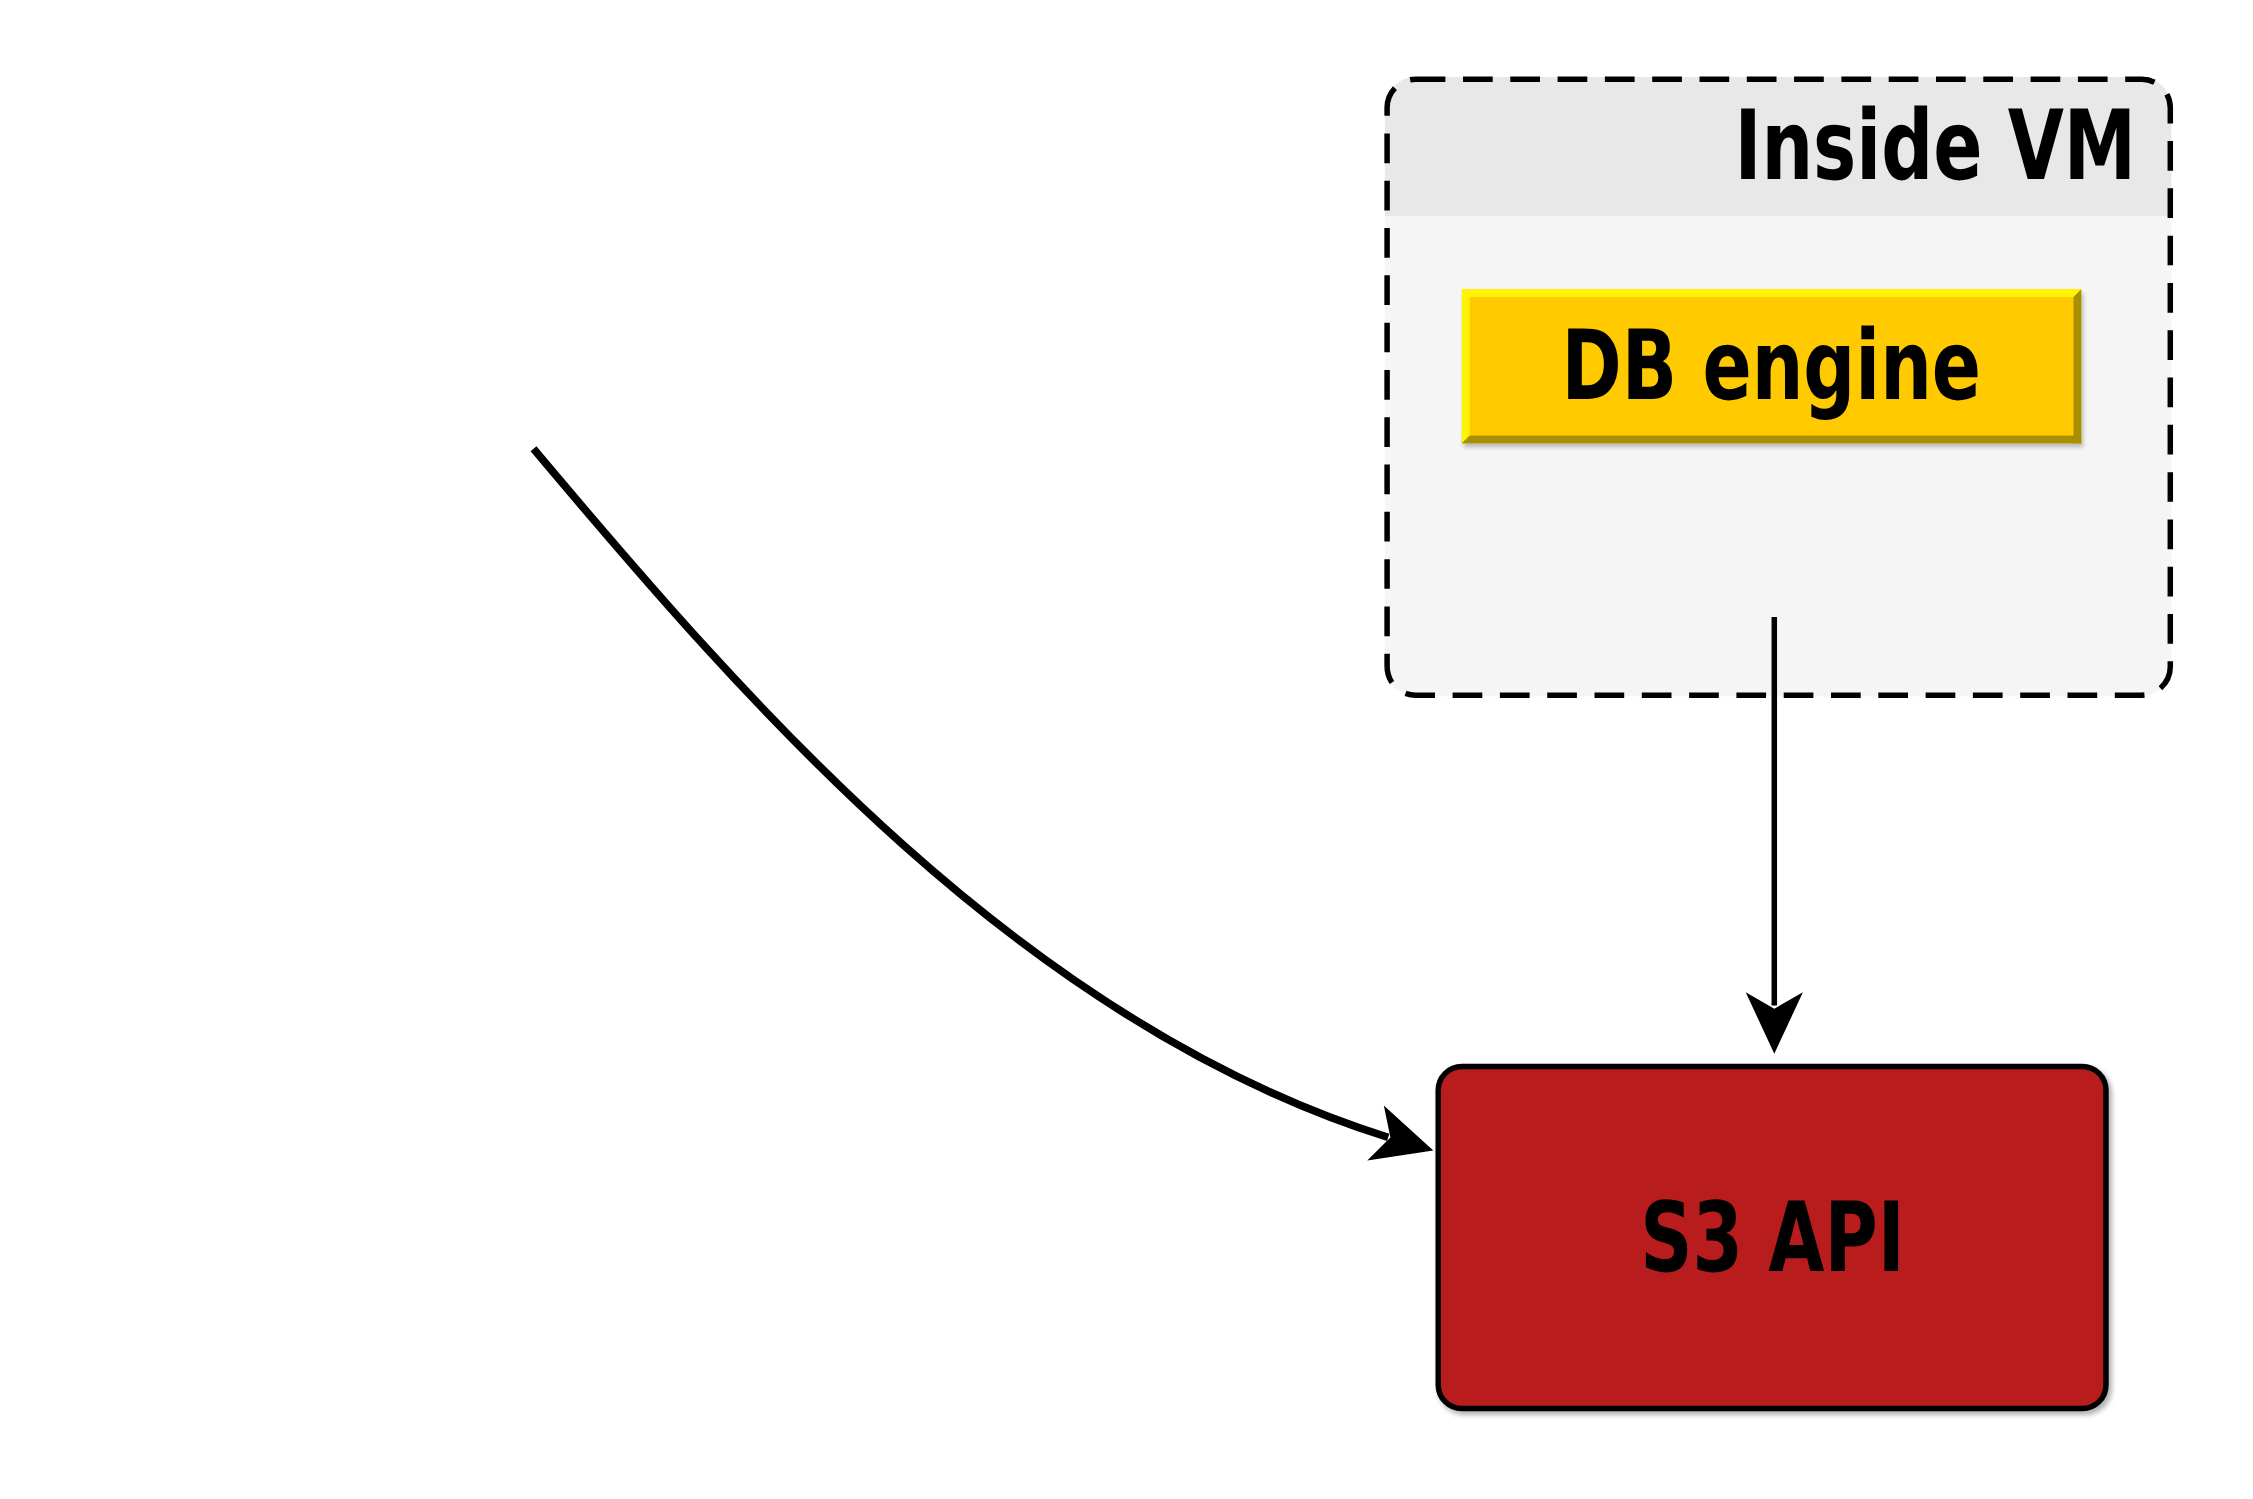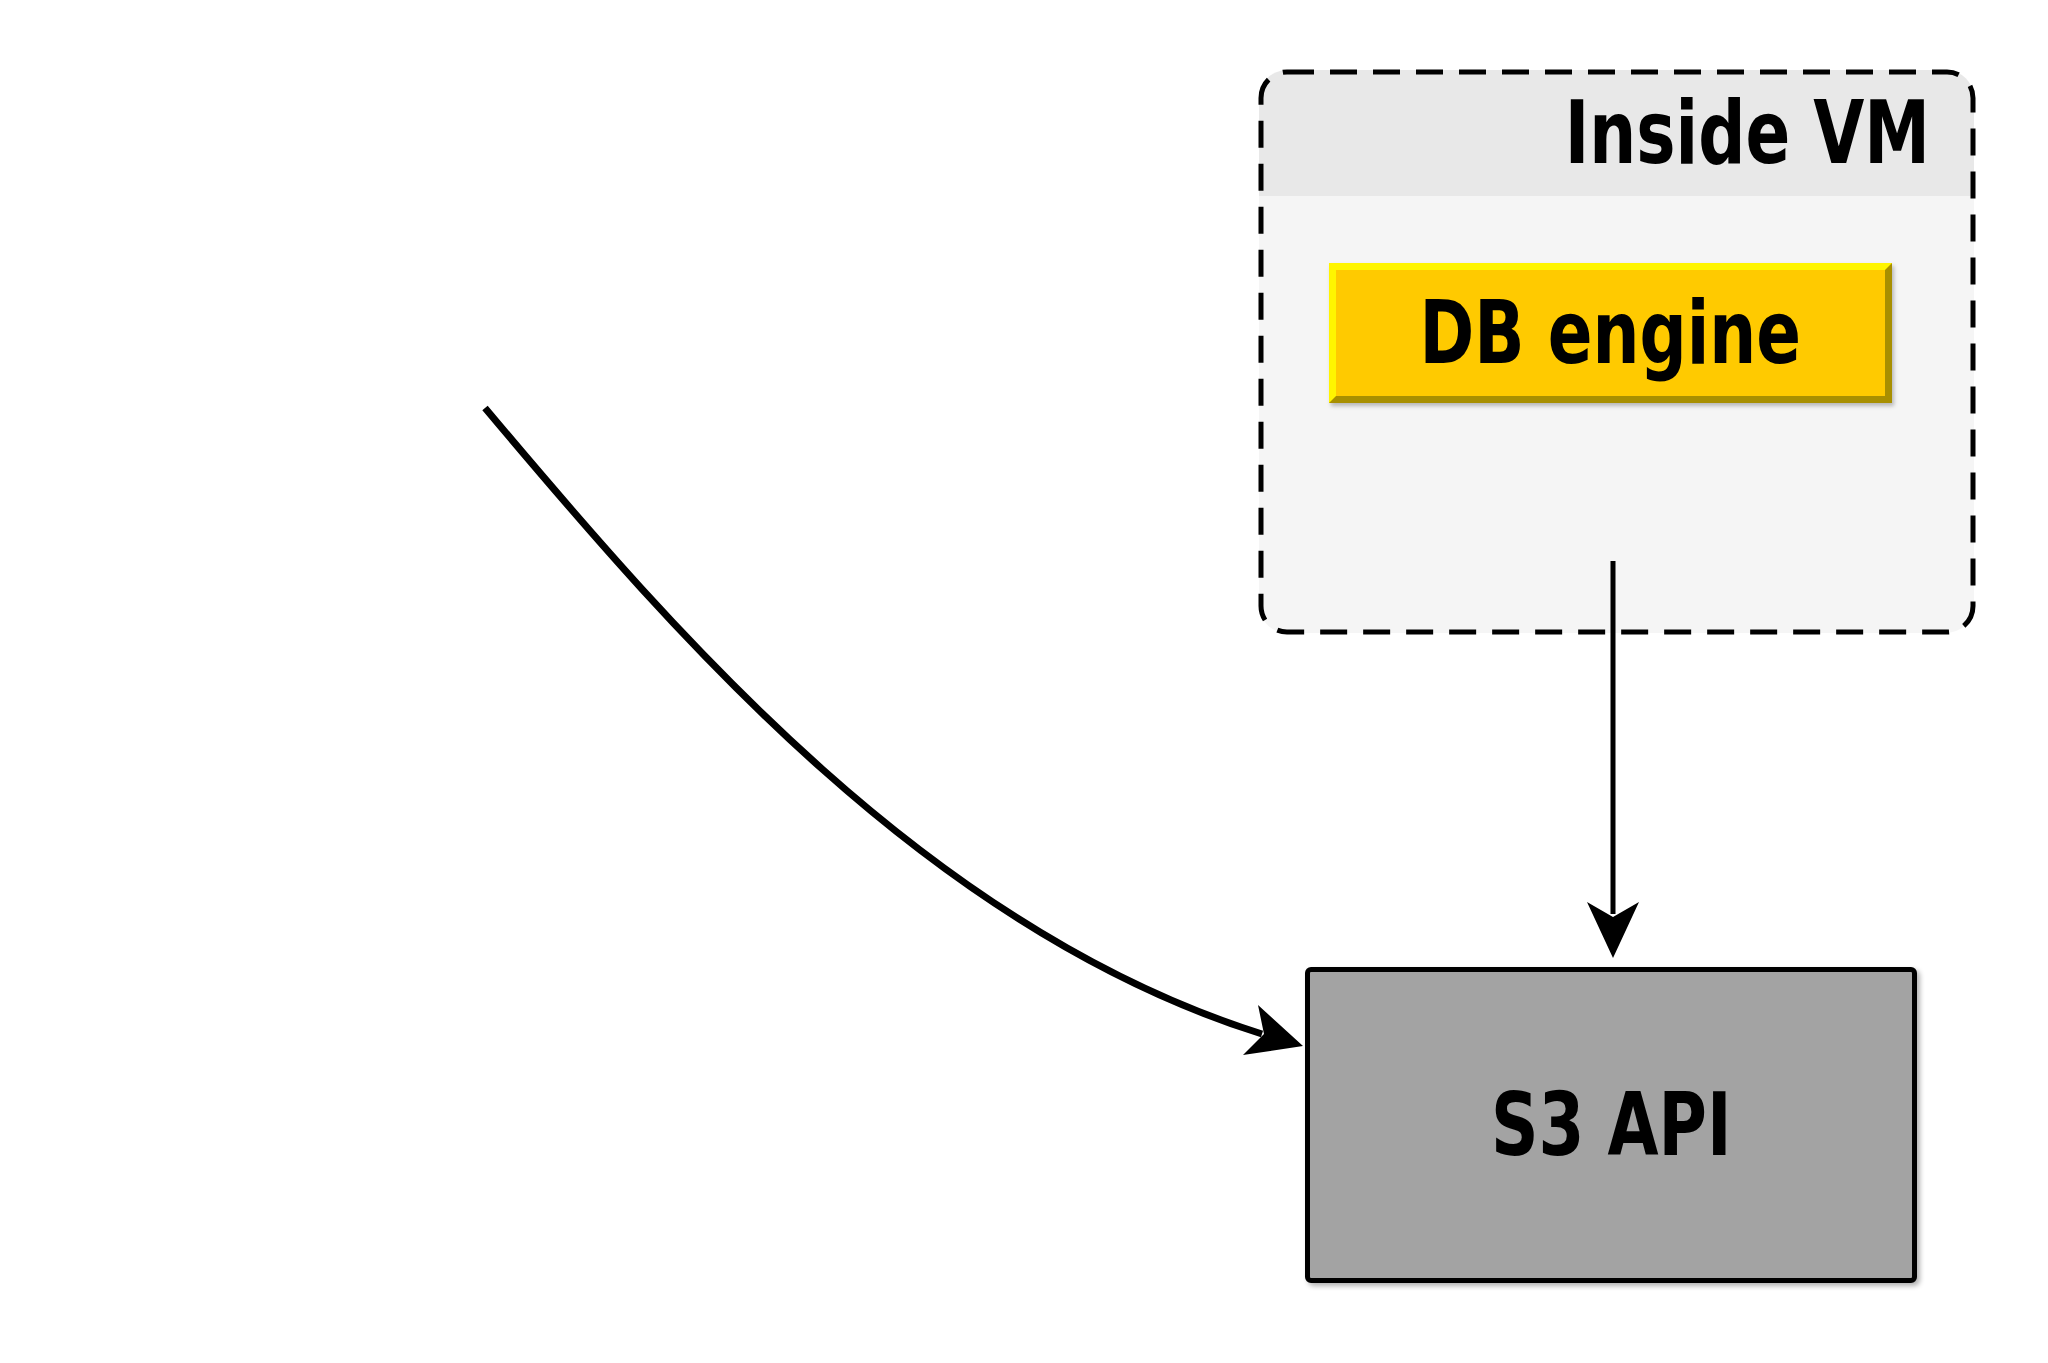--- a/index.html
+++ b/index.html
@@ -22,30 +22,30 @@
     border-color:#FFF500 #A88F00 #A88F00 #FFF500;
     box-shadow:2px 3px 4px rgba(0,0,0,0.25);
   }
   #internal-api { left:73px; top:75px; width:629px; height:331px; }
   .cluster {
     position:absolute; left:1259px; top:70px; width:715px; height:563px;
     border-radius:28px; box-sizing:border-box;
     background:linear-gradient(#E8E8E8 0 126px, #F5F5F5 126px 100%);
   }
   .cluster-header {
-    position:absolute; left:0; top:0; right:16px; height:126px;
+    position:absolute; left:0; top:0; right:4px; height:126px;
     display:flex; align-items:center; justify-content:flex-end;
     padding-right:28px; box-sizing:border-box; font-weight:bold; color:#000;
   }
   .cluster-header .lbl { transform-origin:right center; }
   #db-engine  { left:1329px; top:263px; width:563px; height:140px; }
   #backup-tool{ left:1329px; top:423px; width:563px; height:138px; }
   #s3-api {
     left:1305px; top:967px; width:612px; height:316px;
-    background:#a3a3a3; border:5px solid #000; border-radius:6px;
+    background:#b91c1c; border:5px solid #000; border-radius:24px;
     box-shadow:3px 3px 5px rgba(0,0,0,0.3);
   }
   svg.overlay { position:absolute; left:0; top:0; width:2048px; height:1363px; pointer-events:none; }
 </style>
 </head>
 <body>
 
 <div class="stage">
 
 

